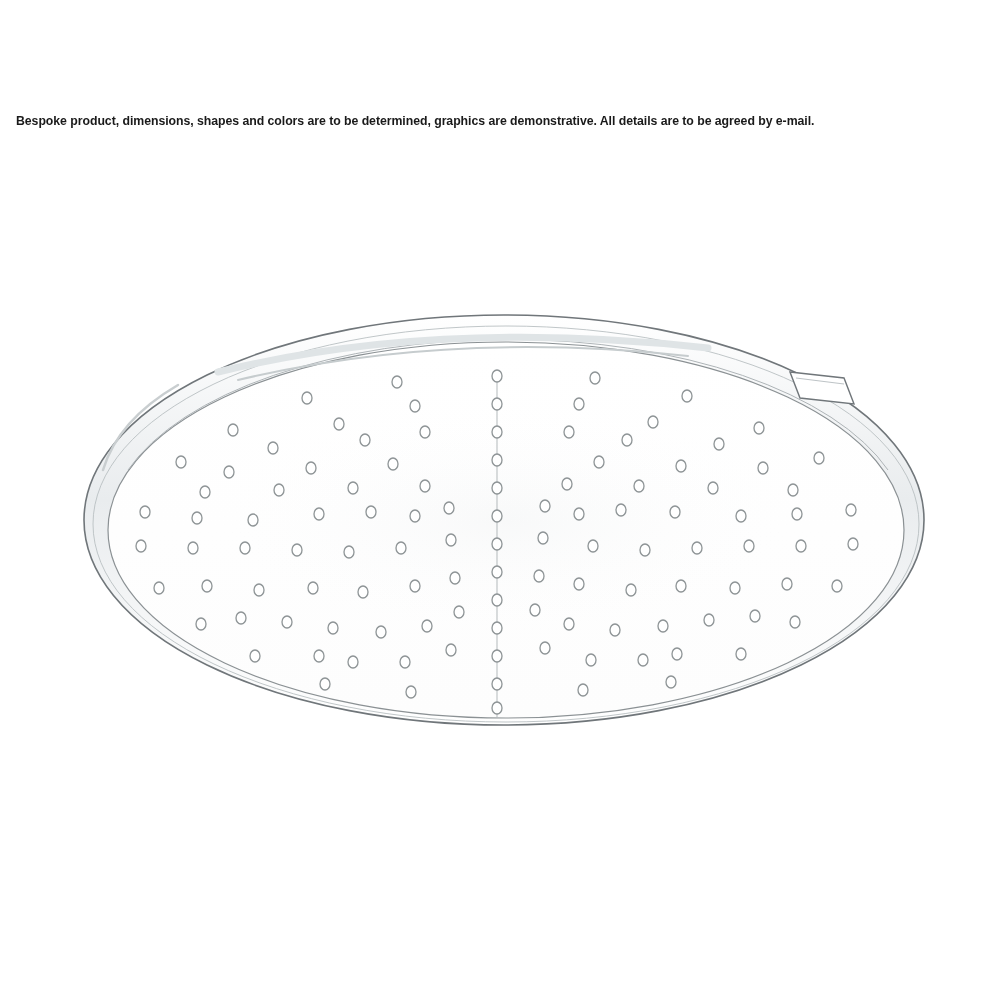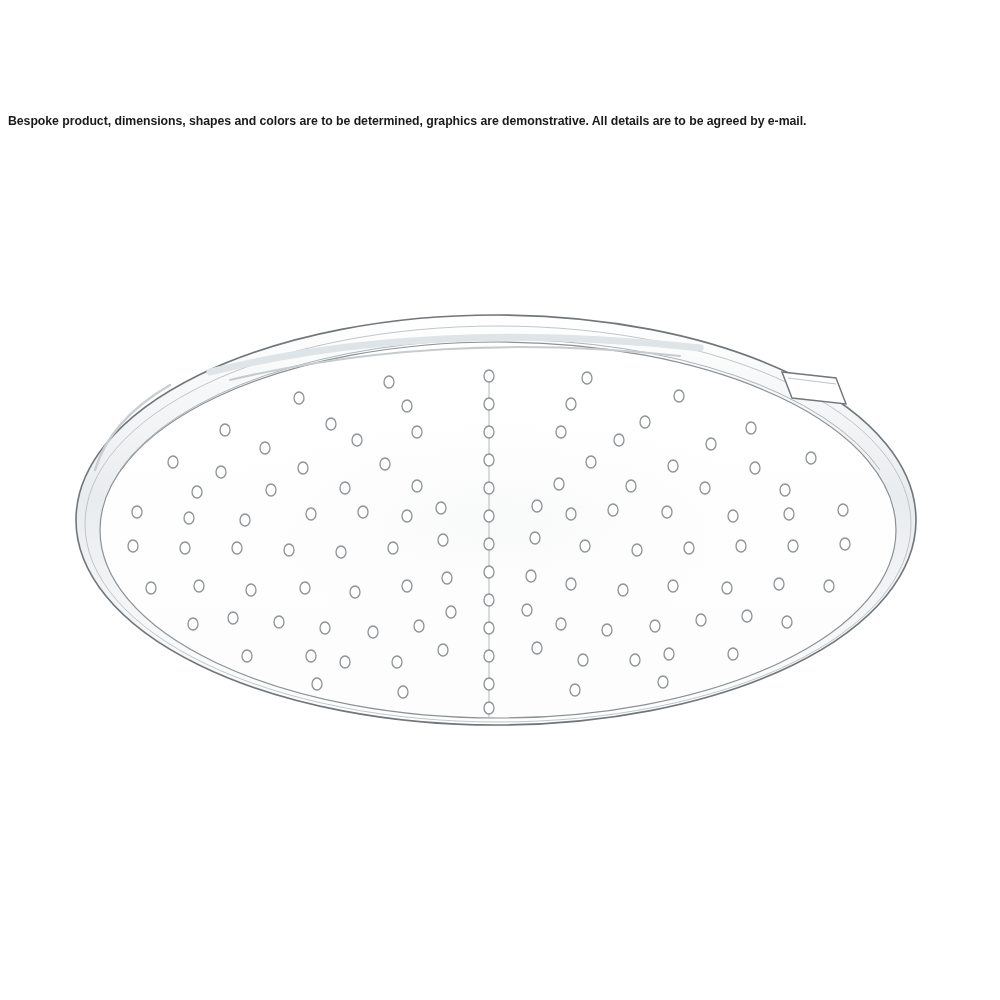--- a/index.html
+++ b/index.html
@@ -12,20 +12,21 @@
     height: 1000px;
     font-family: "Liberation Sans", sans-serif;
     position: relative;
     overflow: hidden;
   }
   #page {
     position: relative;
     width: 798px;
     height: 1000px;
     background: #ffffff;
+    margin-left: 8px;
   }
   #disclaimer {
     position: absolute;
     left: 8px;
     top: 113px;
     width: 984px;
     font-size: 12.3px;
     font-weight: bold;
     color: #1a1a1a;
     letter-spacing: -0.05px;

